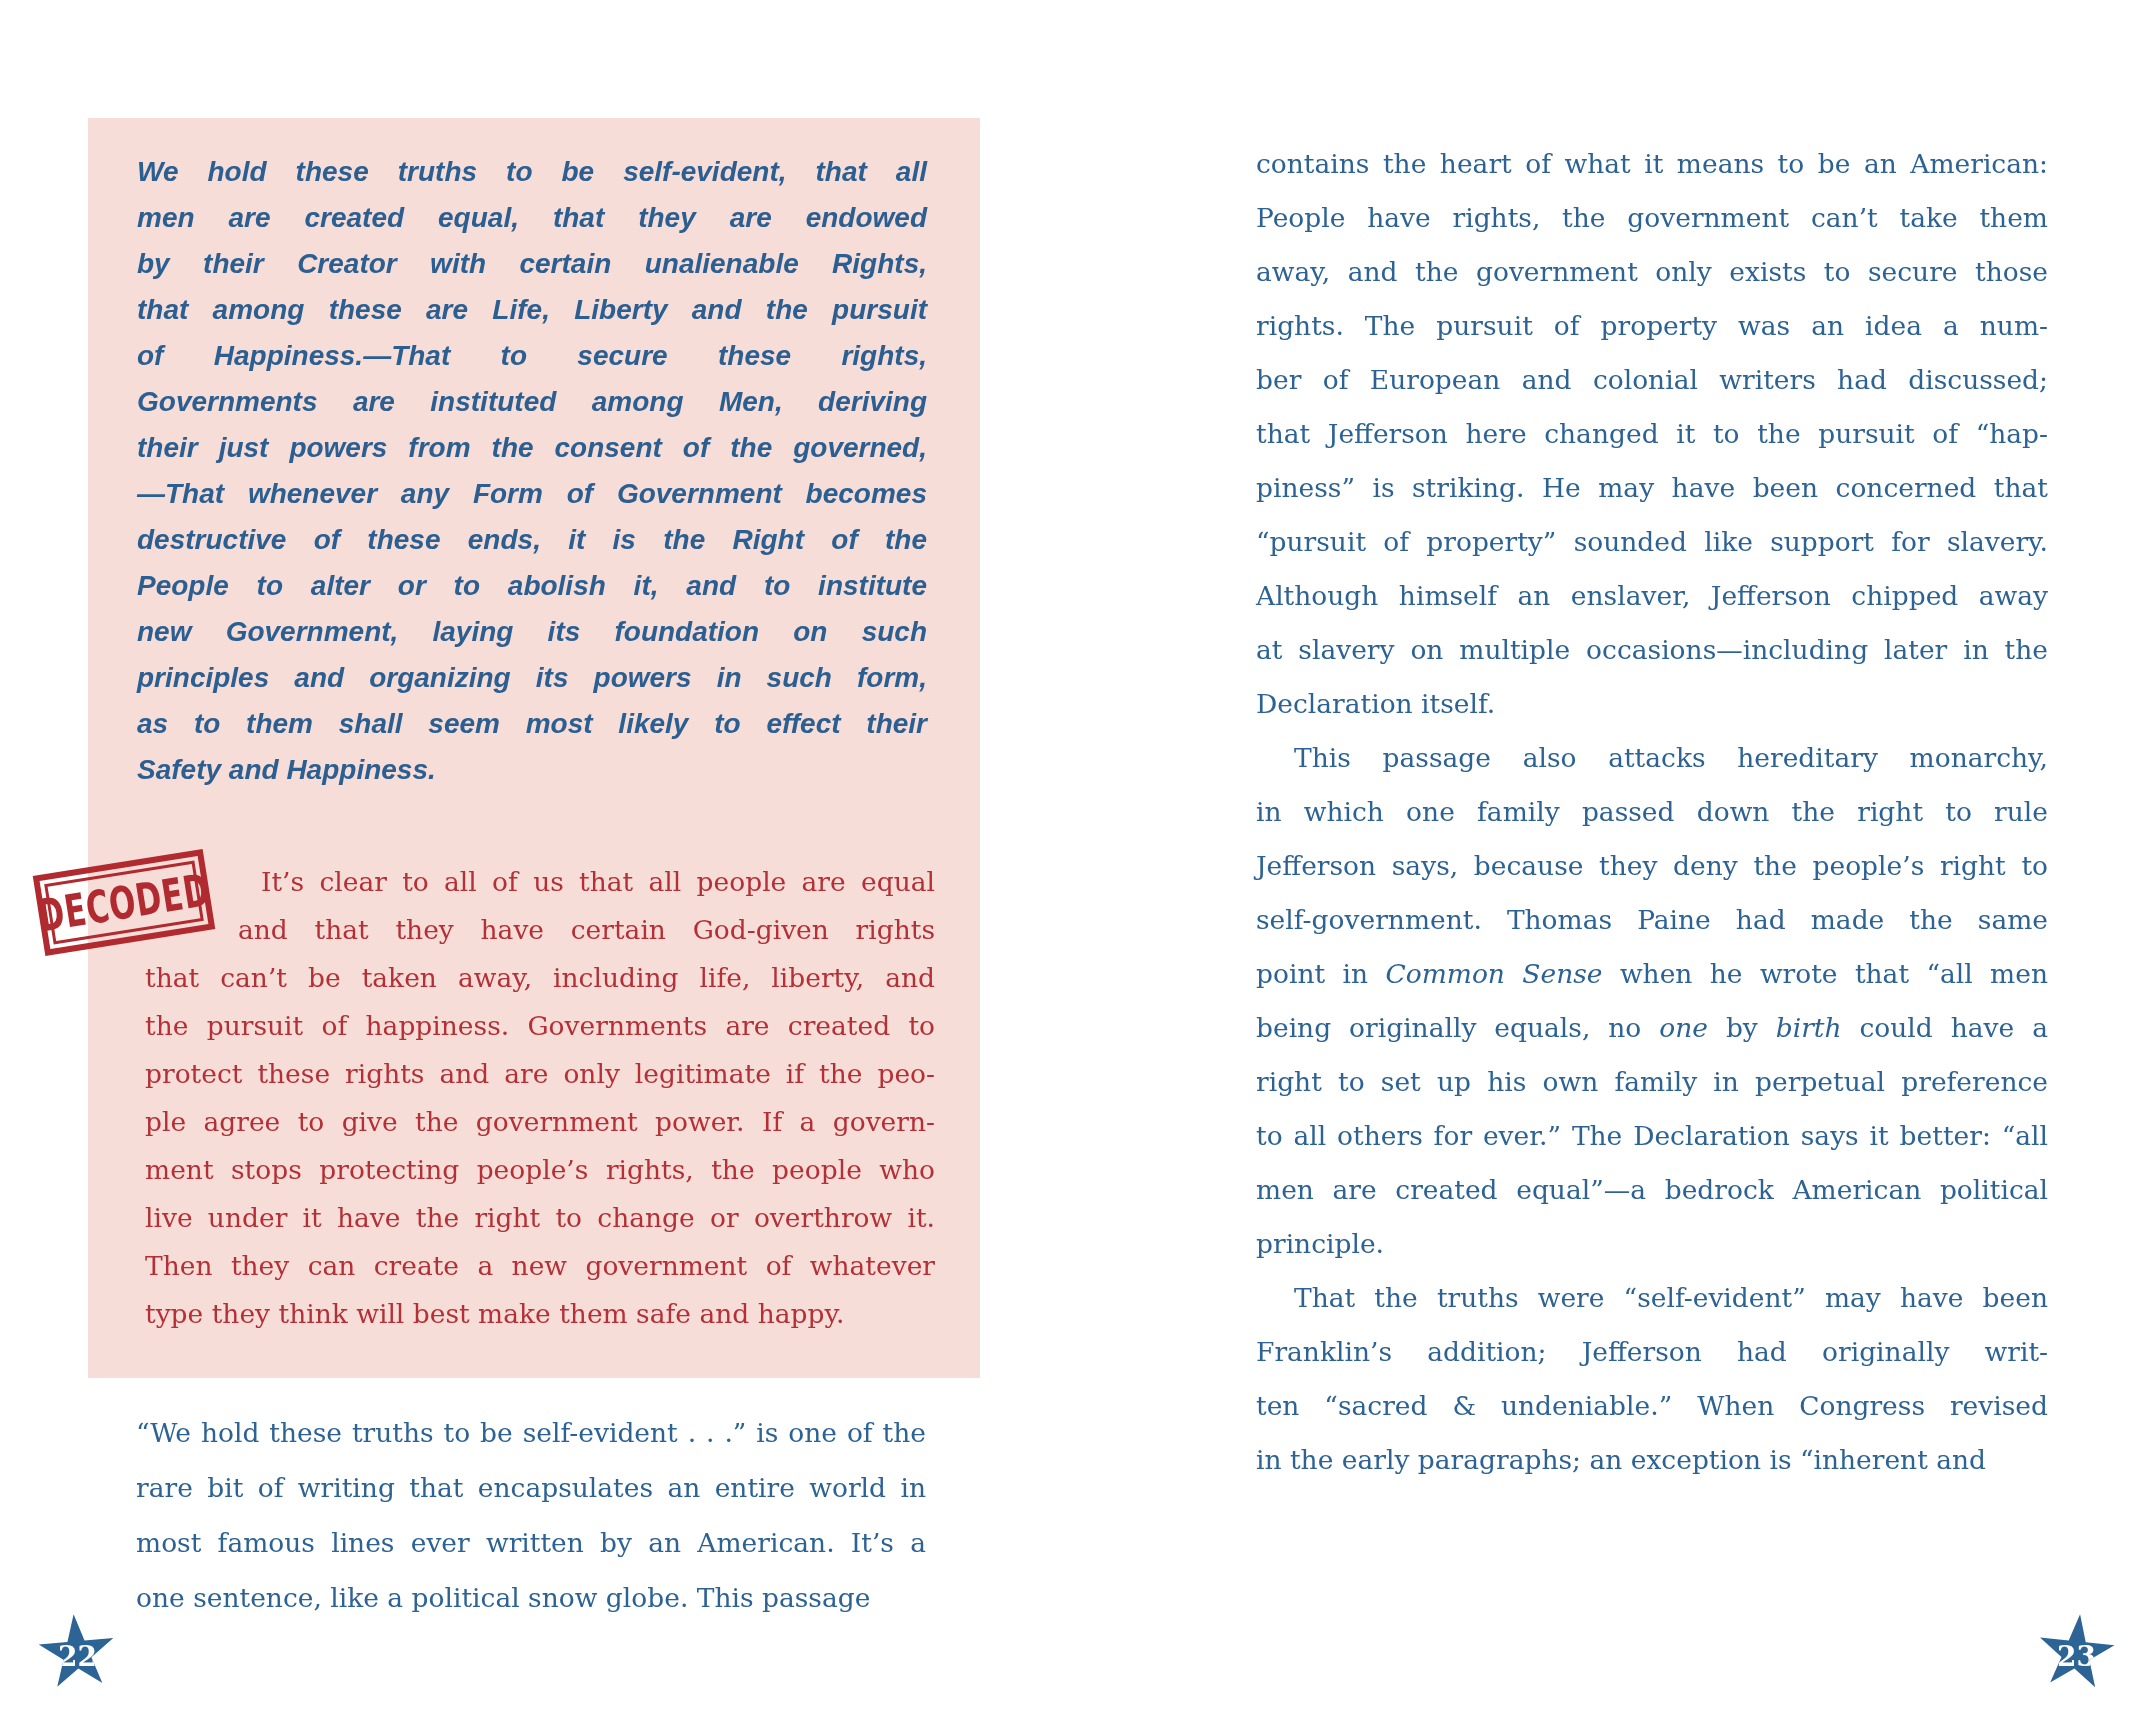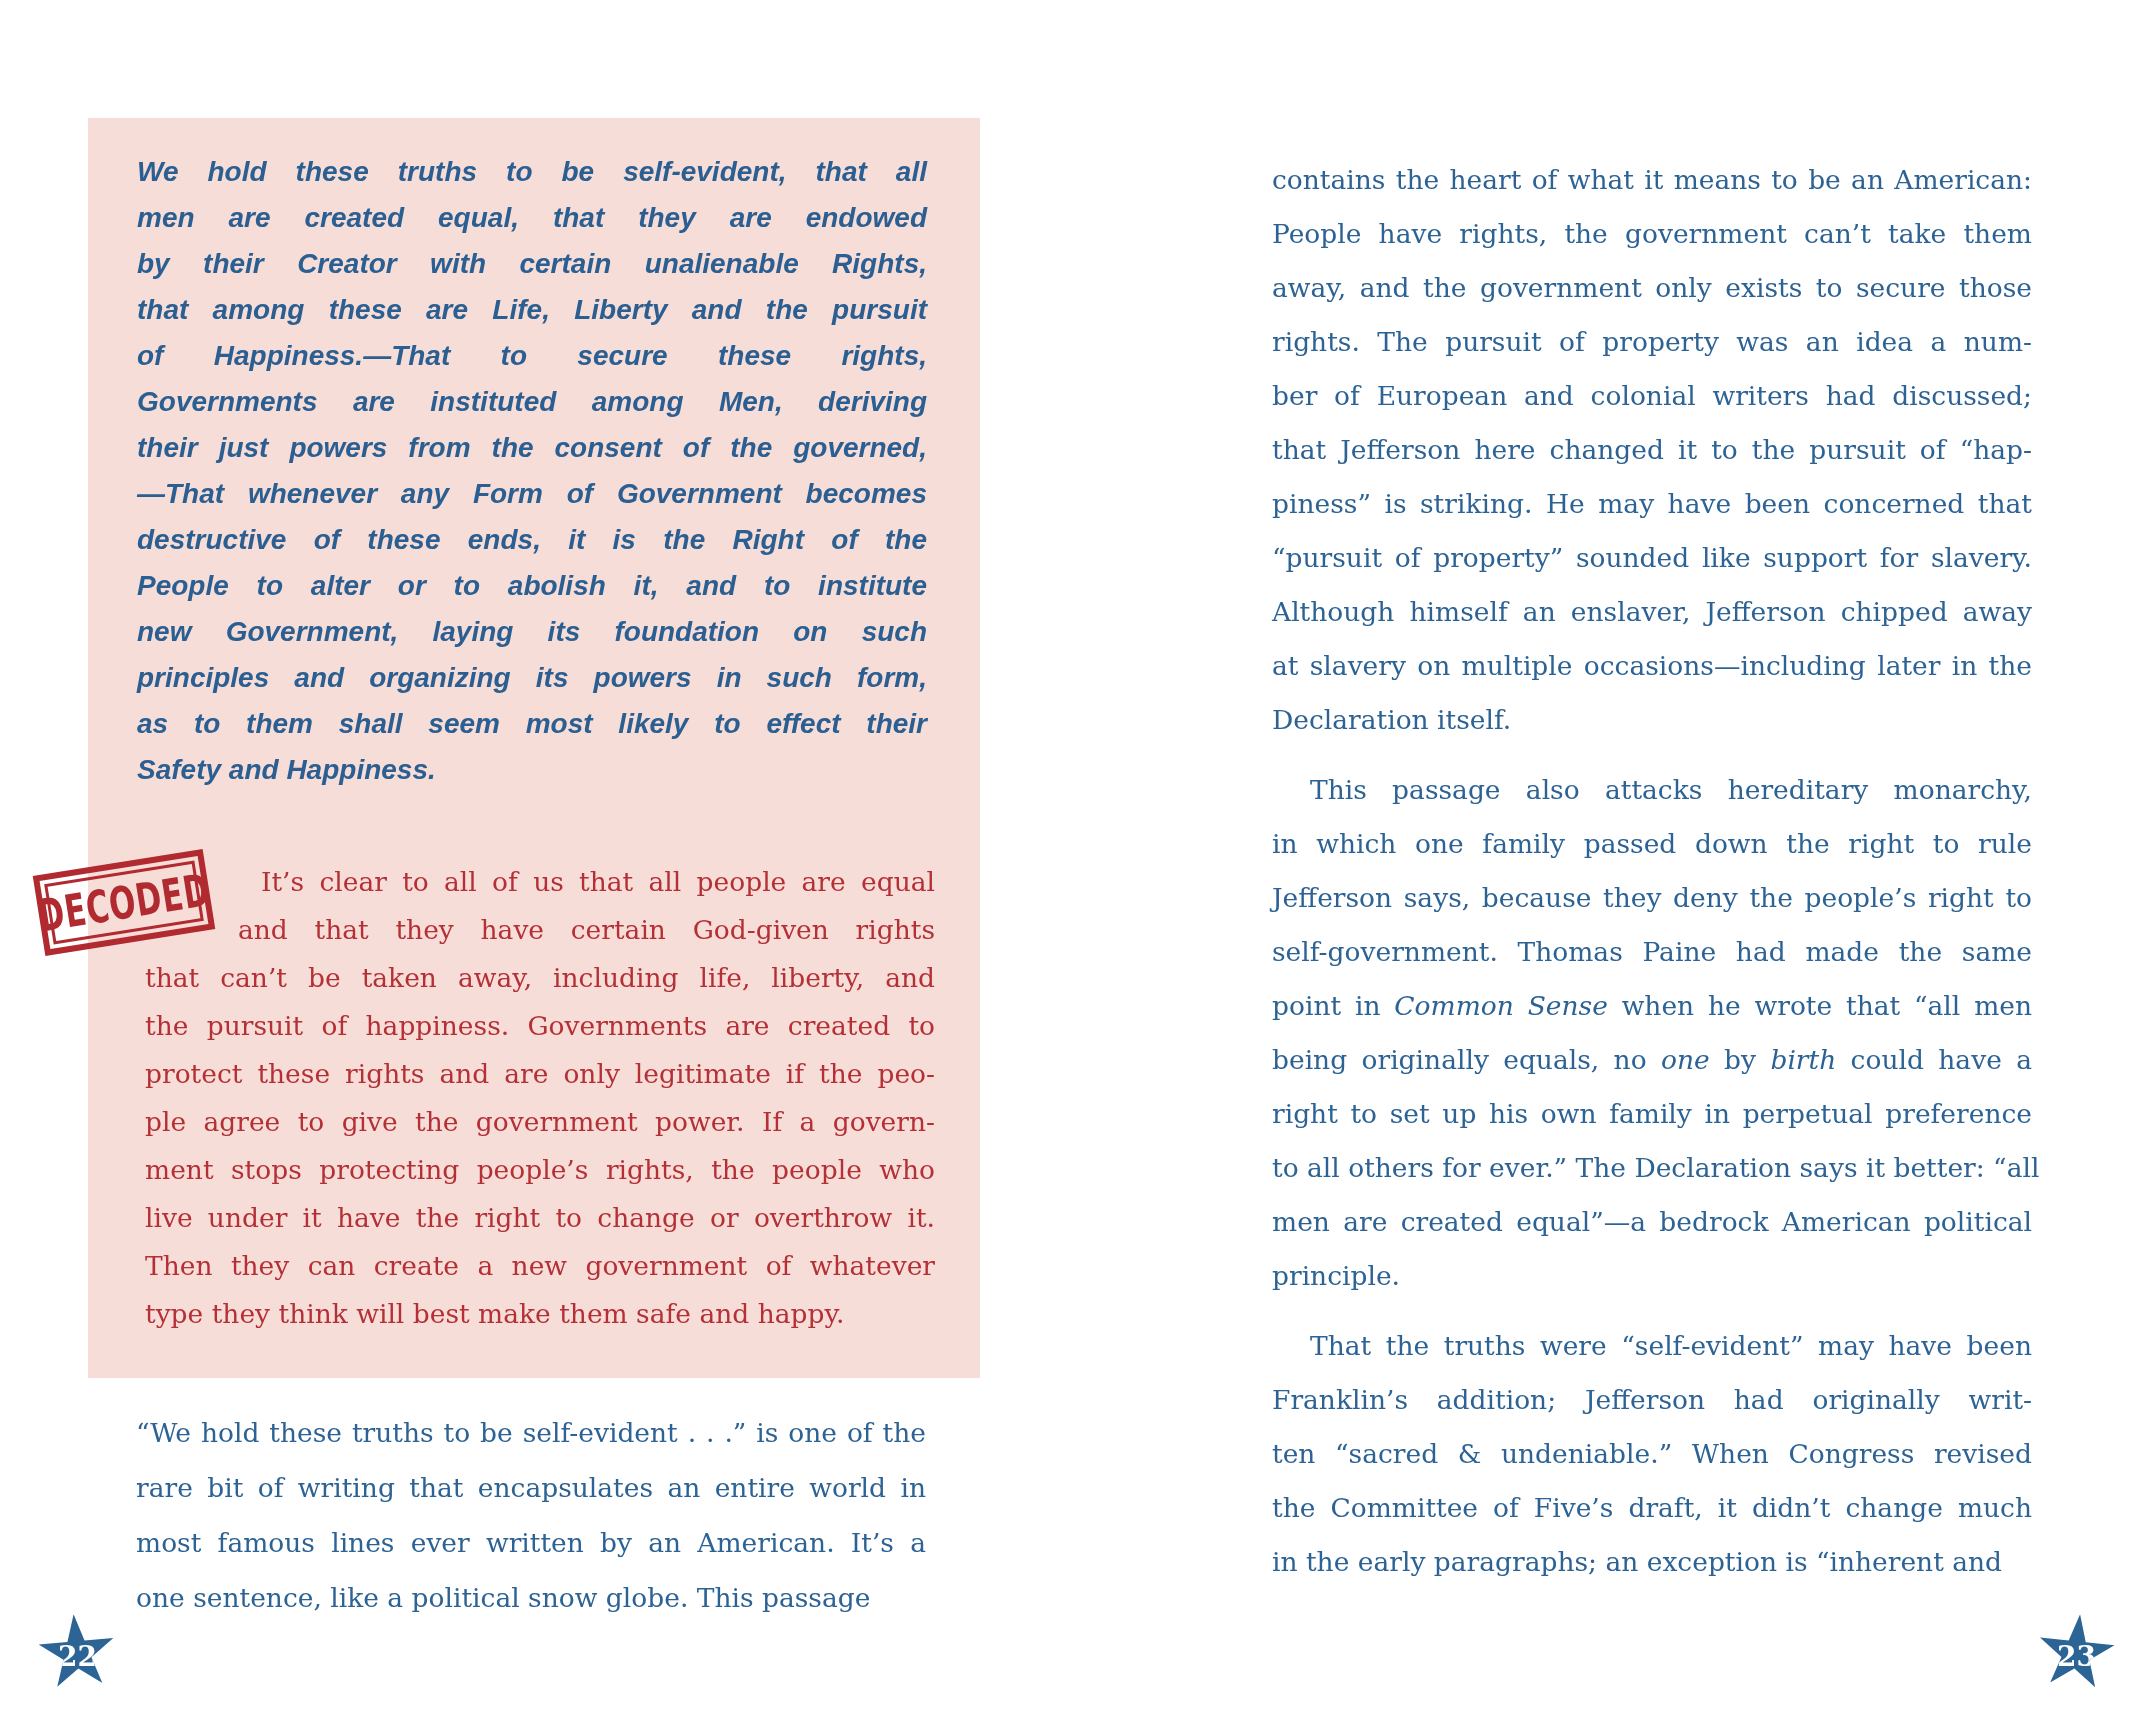--- a/index.html
+++ b/index.html
@@ -35,21 +35,21 @@
   .decoded .line:nth-child(2){margin-left:93px;}
 
   .left-body{position:absolute;left:136px;top:1405px;width:790px;
              font-size:26.5px;color:var(--text-blue);}
   .left-body .line{height:55px;line-height:55px;}
 
   
   .right-col{position:absolute;left:1256px;top:137px;width:792px;
              font-size:26.5px;color:var(--text-blue);}
   .right-col .line{height:54px;line-height:54px;}
-  .para{margin:16px;}
+  .para{margin:0;}
   .indent-first .line:first-child{text-indent:38px;}
 
   
   .line{white-space:nowrap;text-align:justify;text-align-last:justify;overflow:visible;}
   .line.last{text-align:left;text-align-last:left;}
   .line em{font-style:italic;}
 
   
   .star{position:absolute;width:78px;height:78px;background:var(--star-blue);
         clip-path:polygon(50% 0%,61% 35%,98% 35%,68% 57%,79% 91%,50% 70%,
@@ -142,21 +142,20 @@
           <div class="line">being originally equals, no <em>one</em> by <em>birth</em> could have a</div>
           <div class="line">right to set up his own family in perpetual preference</div>
           <div class="line">to all others for ever.” The Declaration says it better: “all</div>
           <div class="line">men are created equal”—a bedrock American political</div>
           <div class="line last">principle.</div>
         </div>
       <div class="para indent-first">
           <div class="line">That the truths were “self-evident” may have been</div>
           <div class="line">Franklin’s addition; Jefferson had originally writ-</div>
           <div class="line">ten “sacred &amp; undeniable.” When Congress revised</div>
-          <div class="line">the Committee of Five’s draft, it didn’t change much</div>
           <div class="line last">in the early paragraphs; an exception is “inherent and</div>
         </div>
     </div>
 
     <div class="star star-right">
       <span class="num">23</span>
     </div>
   </div>
 
 </div>

